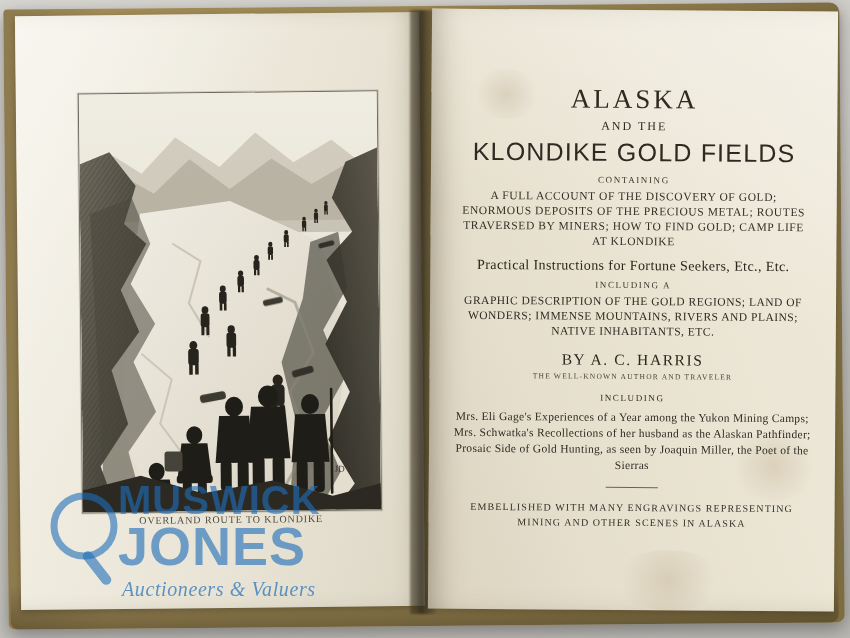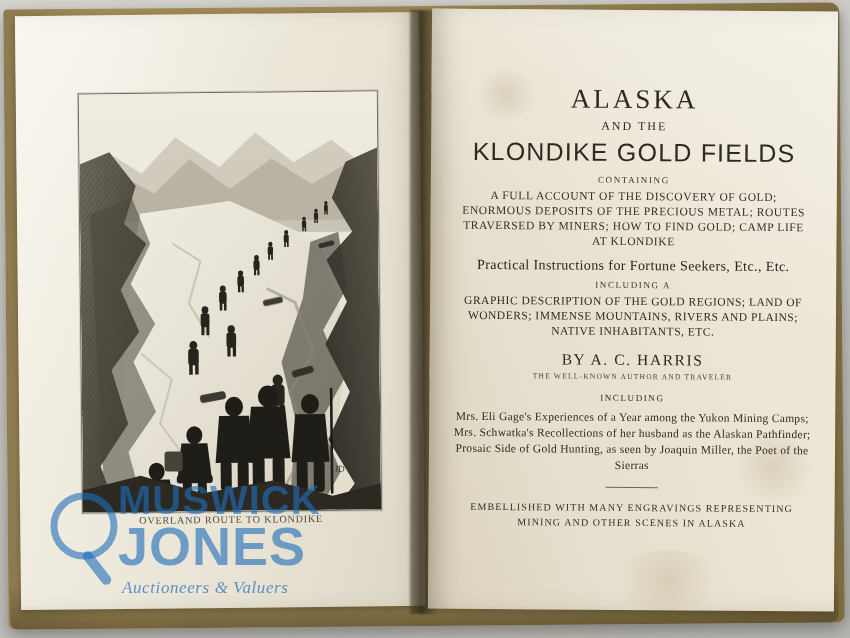--- a/index.html
+++ b/index.html
@@ -246,21 +246,21 @@
     letter-spacing: 1px;
     color: rgba(30,110,185,.62);
     text-align: center;
   }
   .wm-sub {
     position: absolute;
     left: 92px;
     top: 108px;
     font-family: "Liberation Serif", serif;
     font-style: italic;
-    font-size: 17px;
+    font-size: 20px;
     letter-spacing: .6px;
     color: rgba(30,110,185,.70);
   }
   .wm-mark {
     position: absolute;
     left: 6px;
     top: 22px;
     width: 96px;
     height: 110px;
   }

